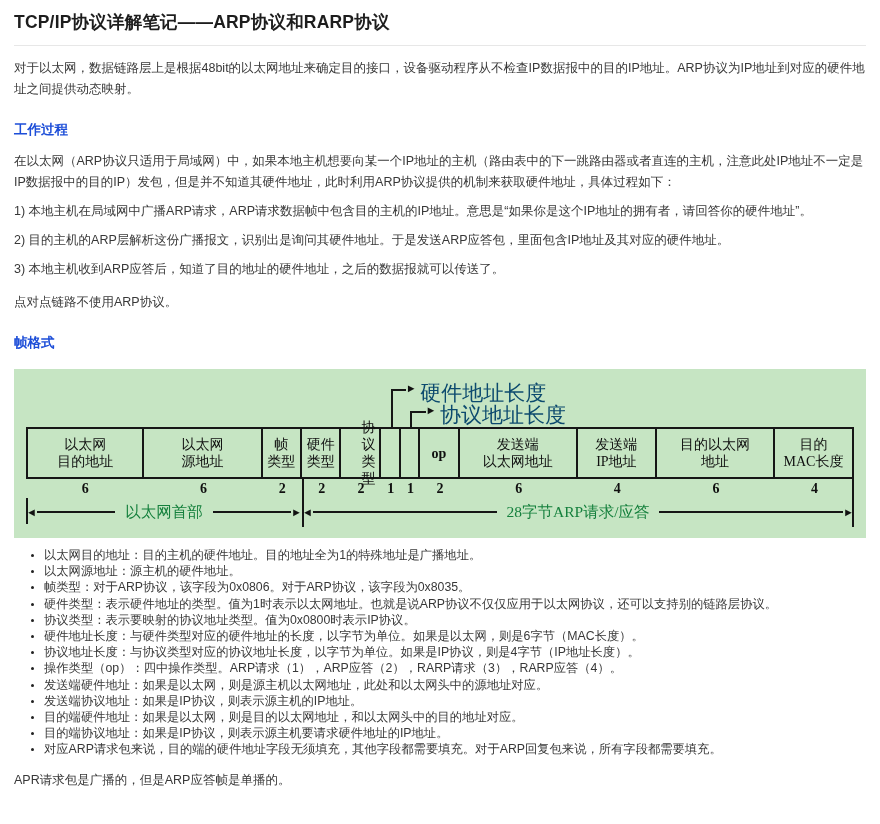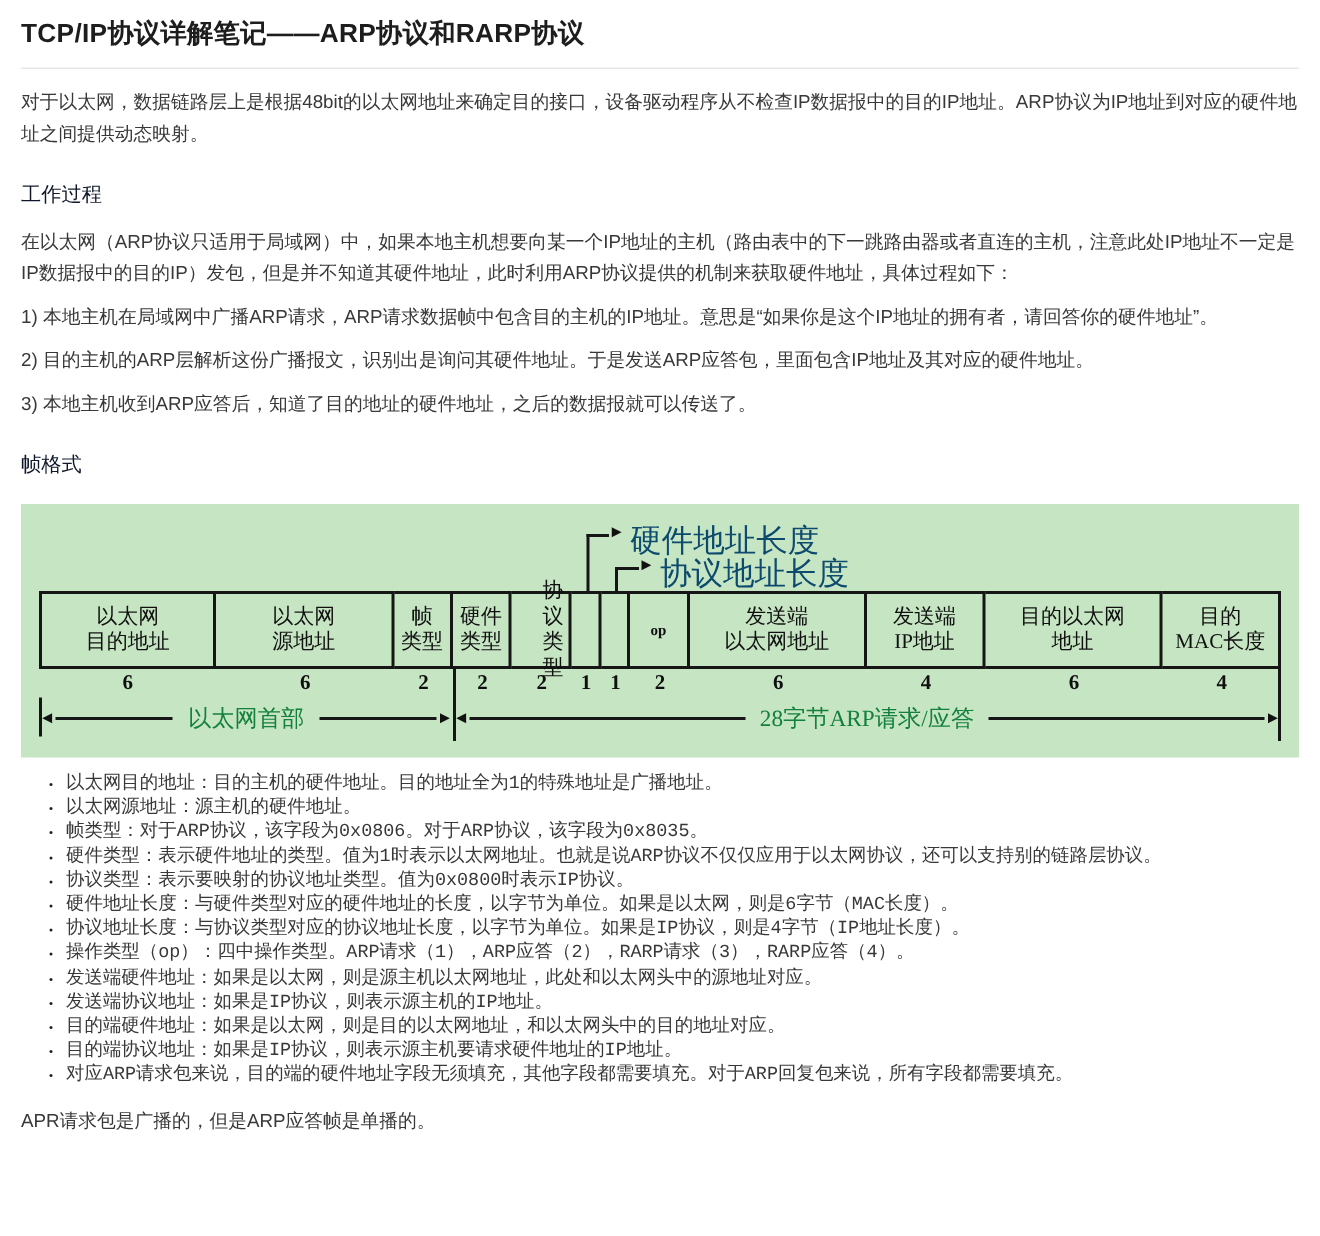--- a/index.html
+++ b/index.html
@@ -16,27 +16,27 @@
     font-size: 17.5px; font-weight: bold; color: #1d1d1d;
     margin: 4px 0 0; padding-bottom: 11px;
     border-bottom: 1px solid #e7e7e7;
     letter-spacing: 0.2px;
   }
   h2.sec-heading {
     font-size: 15.5px; font-weight: bold; color: #222;
     margin: 25px 0 0;
   }
   h3.sub-heading {
-    font-size: 13.5px; font-weight: normal; color: #0f172a;
+    font-size: 13.5px; font-weight: bold; color: #1d4ed8;
     margin: 21px 0 0;
   }
   p.para { margin: 12px 0 0; line-height: 21px; }
   p.step { margin: 8px 0 0; line-height: 21px; }
   ul.notes-list { margin: 9px 0 0; padding-left: 30px; list-style: disc; }
-  ul.notes-list li { line-height: 16.2px; font-size: 12.3px; font-family: Liberation Mono, monospace; }
+  ul.notes-list li { line-height: 16.2px; font-size: 12.3px; }
   ul.notes-list li::marker { font-size: 10px; color: #222; }
 
   
   figure.frame-diagram {
     margin: 17px 0 0; padding: 8px 12px 11px;
     background: #c6e5c3;
   }
   .fd-inner { position: relative; }
   .fd-ann { position: relative; height: 50px; font-family: "Liberation Serif", serif; }
   .connline { position: absolute; }
@@ -51,21 +51,21 @@
   .ann-arrow { position: absolute; font-size: 11px; line-height: 1; color: #111; }
   .ann-label { position: absolute; font-size: 21px; color: #0c4a6e; white-space: nowrap; }
   .fd-boxes { display: flex; }
   .fbox {
     height: 52px; border: 2px solid #161616;
     display: flex; flex-direction: column; justify-content: center;
     text-align: center; white-space: pre-line;
     font-family: "Liberation Serif", serif; font-size: 14px; line-height: 17px; color: #101010;
   }
   .fbox + .fbox { border-left: none; }
-  .fbox.bold { font-weight: bold; font-size: 10px; }
+  .fbox.bold { font-weight: bold; font-size: 14px; }
   .fd-lower { position: relative; }
   .fd-bytes { display: flex; padding-top: 2px; }
   .fbyte {
     text-align: center; font-family: "Liberation Serif", serif;
     font-weight: bold; font-size: 14px; color: #101010;
   }
   .fd-spans { display: flex; align-items: center; height: 30px; }
   .fspan { display: flex; align-items: center; height: 100%; }
   .fspan .line { flex: 1; border-top: 2px solid #161616; height: 0; }
   .fspan .ah { font-size: 11px; line-height: 1; color: #111; }
@@ -95,20 +95,21 @@
 
   <div>
 
       <p class="step">1) 本地主机在局域网中广播ARP请求，ARP请求数据帧中包含目的主机的IP地址。意思是“如果你是这个IP地址的拥有者，请回答你的硬件地址”。</p>
 
       <p class="step">2) 目的主机的ARP层解析这份广播报文，识别出是询问其硬件地址。于是发送ARP应答包，里面包含IP地址及其对应的硬件地址。</p>
 
       <p class="step">3) 本地主机收到ARP应答后，知道了目的地址的硬件地址，之后的数据报就可以传送了。</p>
     </div>
 
+  <p class="para">点对点链路不使用ARP协议。</p>
 
   <h3 class="sub-heading">帧格式</h3>
 
   <figure class="frame-diagram">
     <div class="fd-inner">
 
       <div class="fd-ann">
         <div class="connline cv1"></div>
         <div class="connline ch1"></div>
         <span class="ann-arrow ca1">►</span>

